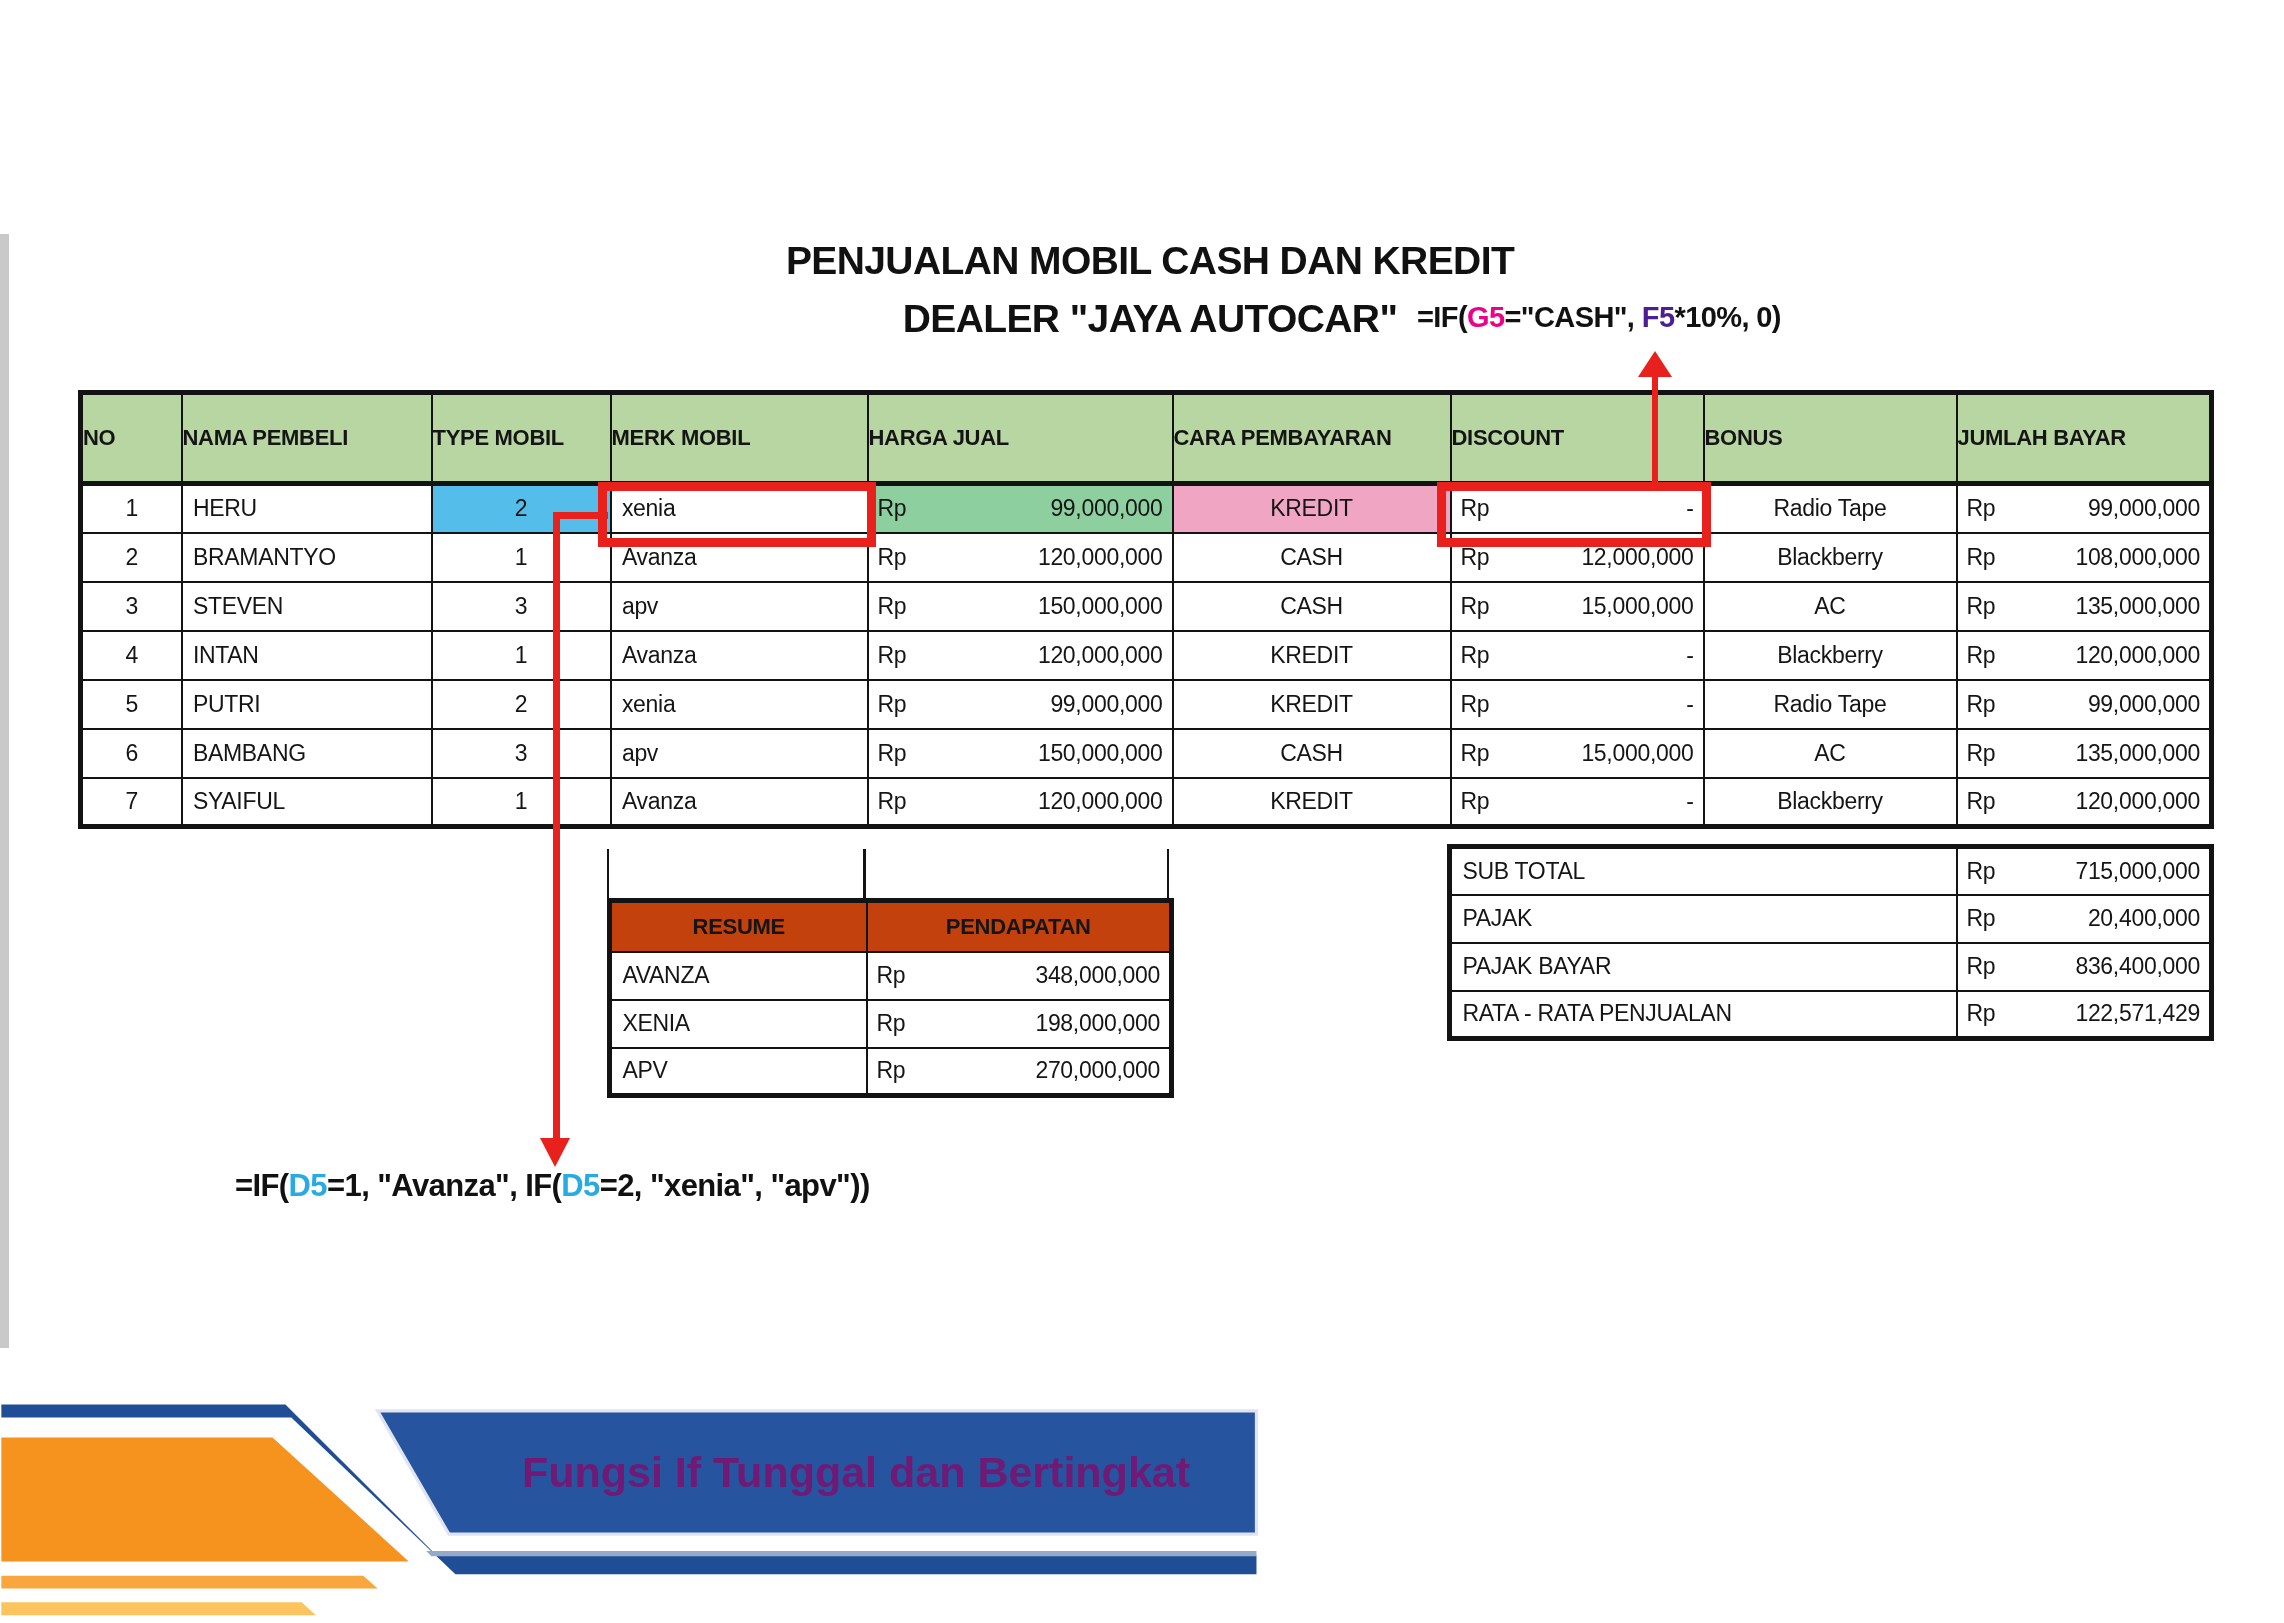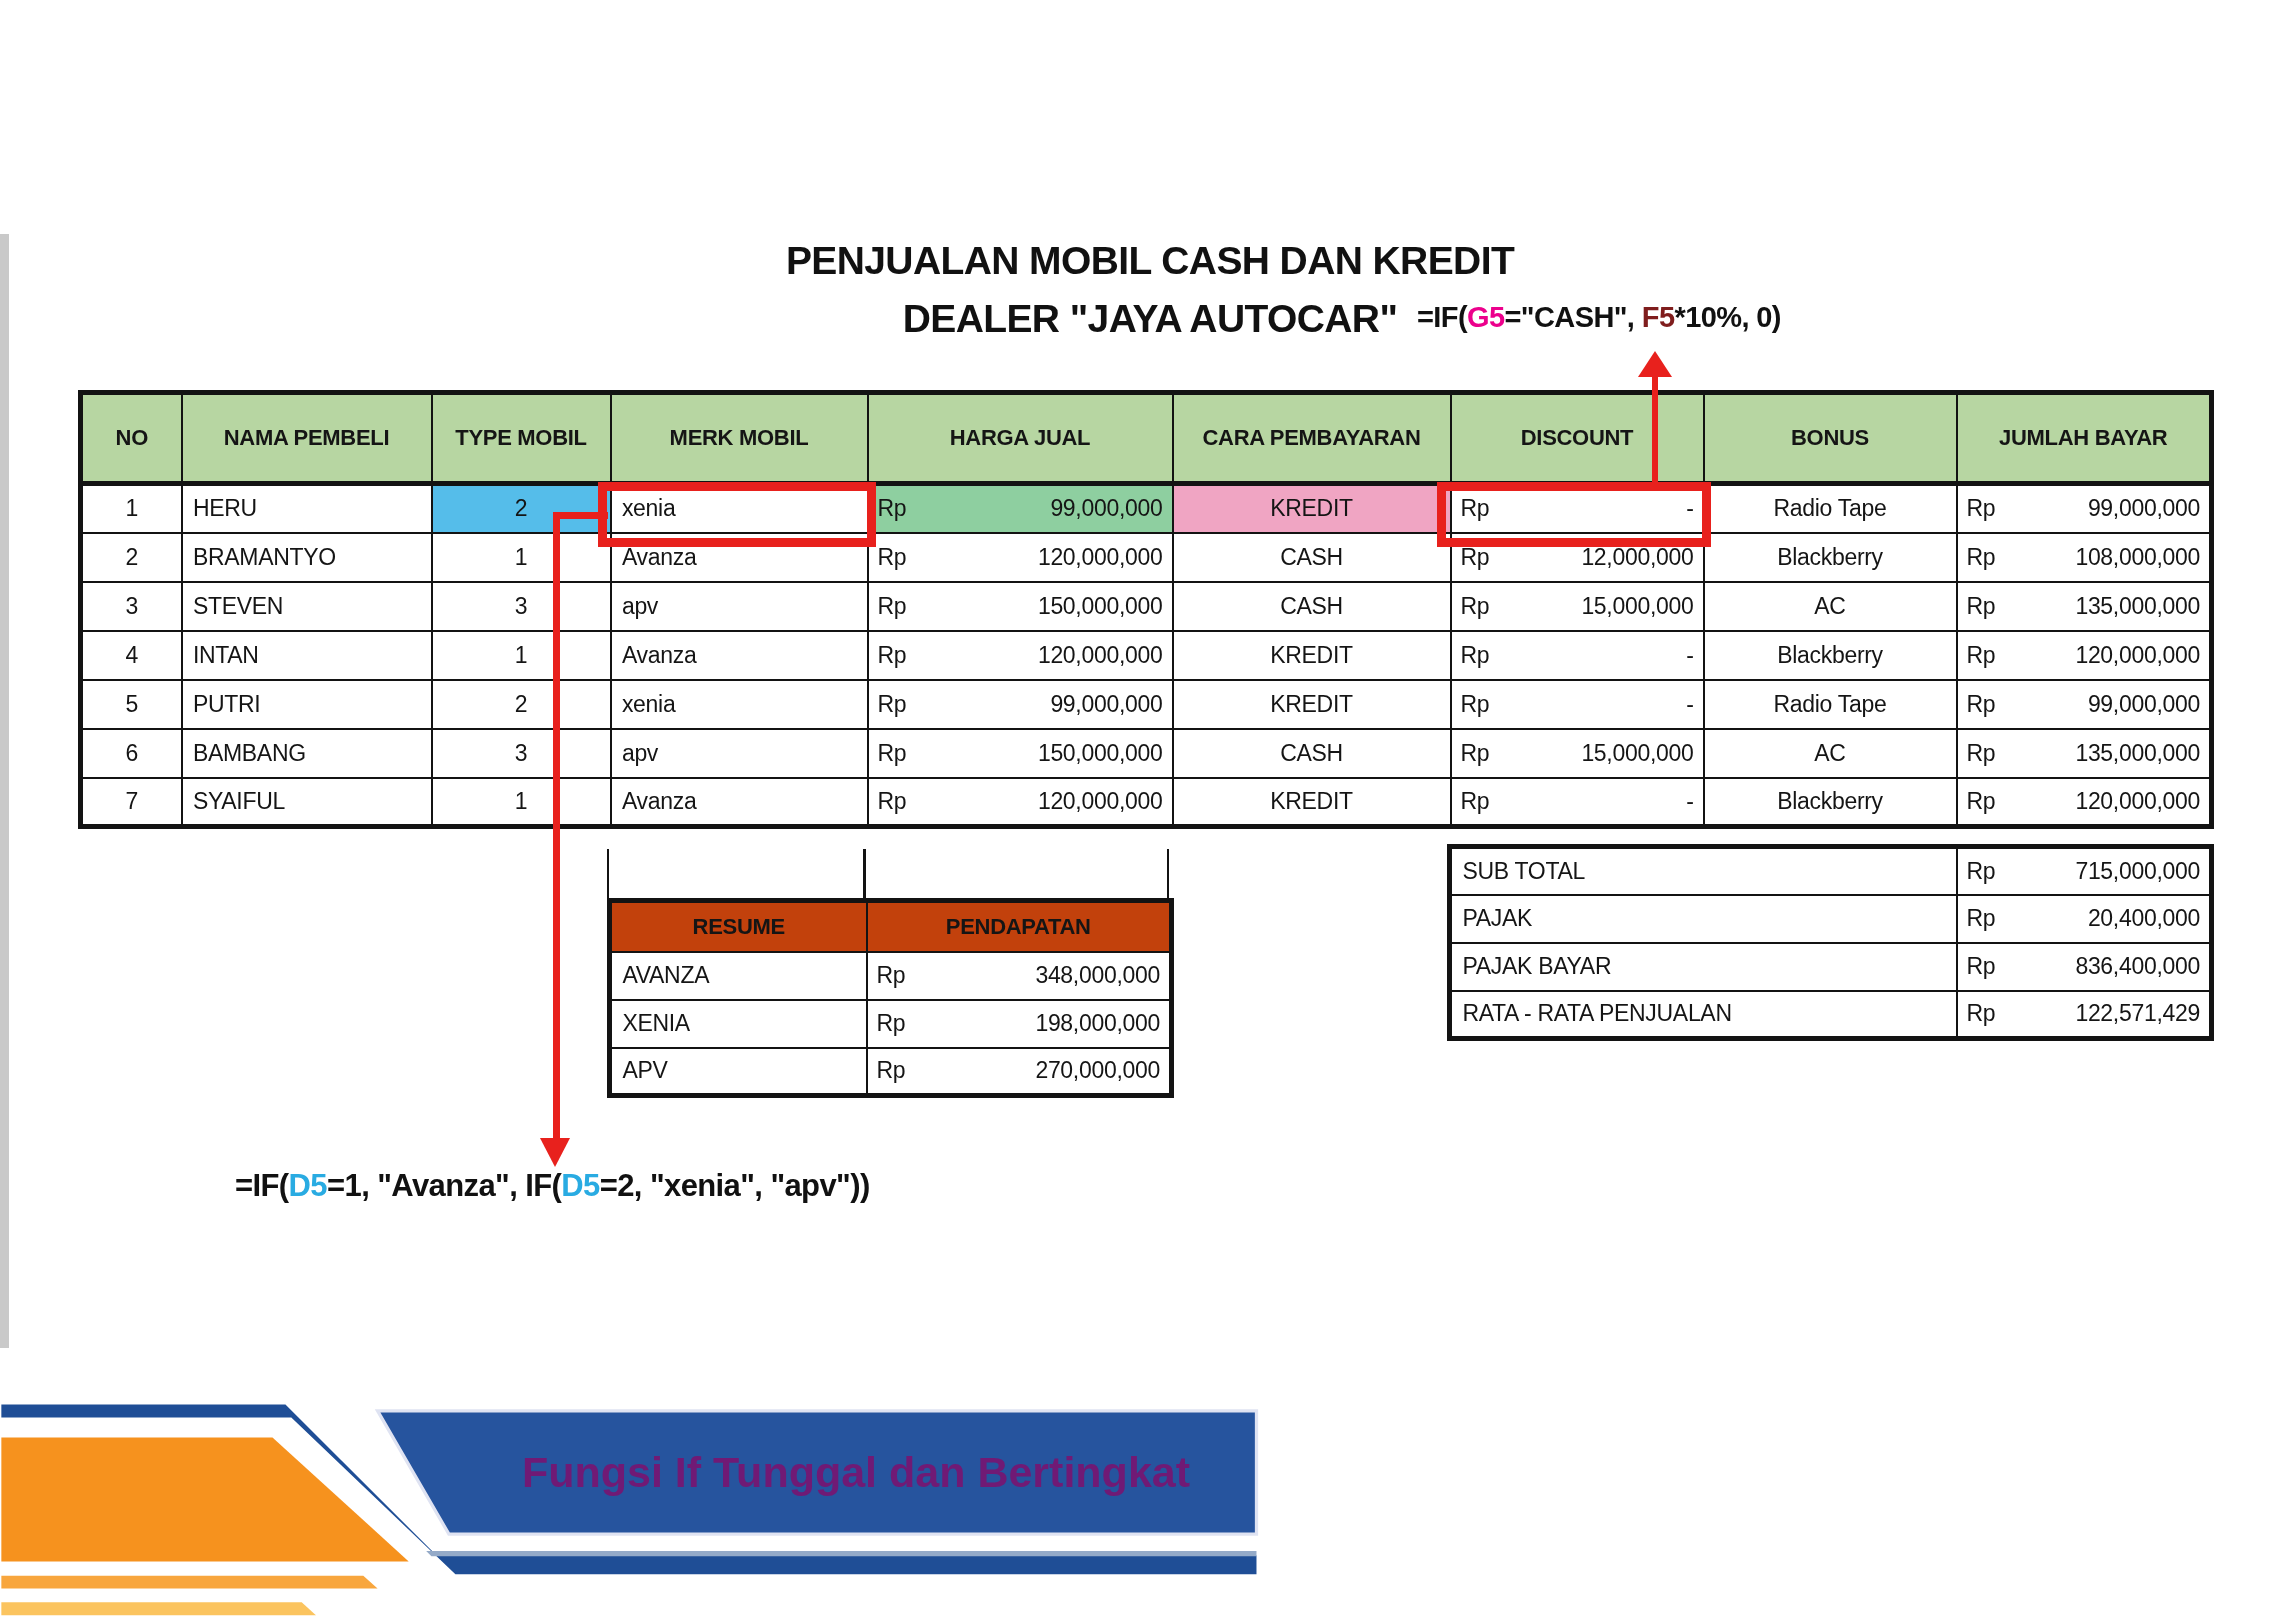--- a/index.html
+++ b/index.html
@@ -13,28 +13,28 @@
   .title-line { position:absolute; left:338px; width:1624px; text-align:center; font-weight:bold;
                 font-size:39px; color:#111; letter-spacing:-0.6px; white-space:nowrap; }
   .t1 { top:239px; }
   .t2 { top:297px; }
 
   
   .formula { position:absolute; font-weight:bold; color:#111; white-space:nowrap; letter-spacing:-0.6px; }
   .f-top { left:1417px; top:301px; font-size:29px; }
   .f-bottom { left:235px; top:1168px; font-size:31px; }
   .ref-magenta { color:#ec008c; }
-  .ref-green { color:#7f1d1d; }
+  .ref-green { color:#4c1d95; }
   .ref-cyan { color:#29abe2; }
 
   
   table { border-collapse:collapse; table-layout:fixed; }
   .main-table { position:absolute; left:78px; top:390px; width:2130px; border:5.8px solid #131313; }
   .main-table th, .main-table td { border:2.6px solid #131313; color:#151515; letter-spacing:-0.3px; overflow:hidden; }
-  .main-table th { background:#b7d6a2; font-size:22px; font-weight:bold; height:91px; text-align:center; }
+  .main-table th { background:#b7d6a2; font-size:22px; font-weight:bold; height:91px; text-align:left; }
   .main-table thead th { border-bottom:5.8px solid #131313; }
   .main-table td { height:49px; font-size:23px; vertical-align:middle; }
   td.c { text-align:center; }
   td.l { text-align:left; padding-left:10.4px; }
   .money { display:flex; justify-content:space-between; align-items:center; padding:0 9px; width:100%; }
   .bg-blue { background:#55bdea; }
   .bg-green { background:#8ecfa0; }
   .bg-pink { background:#f0a5c3; }
 
   

